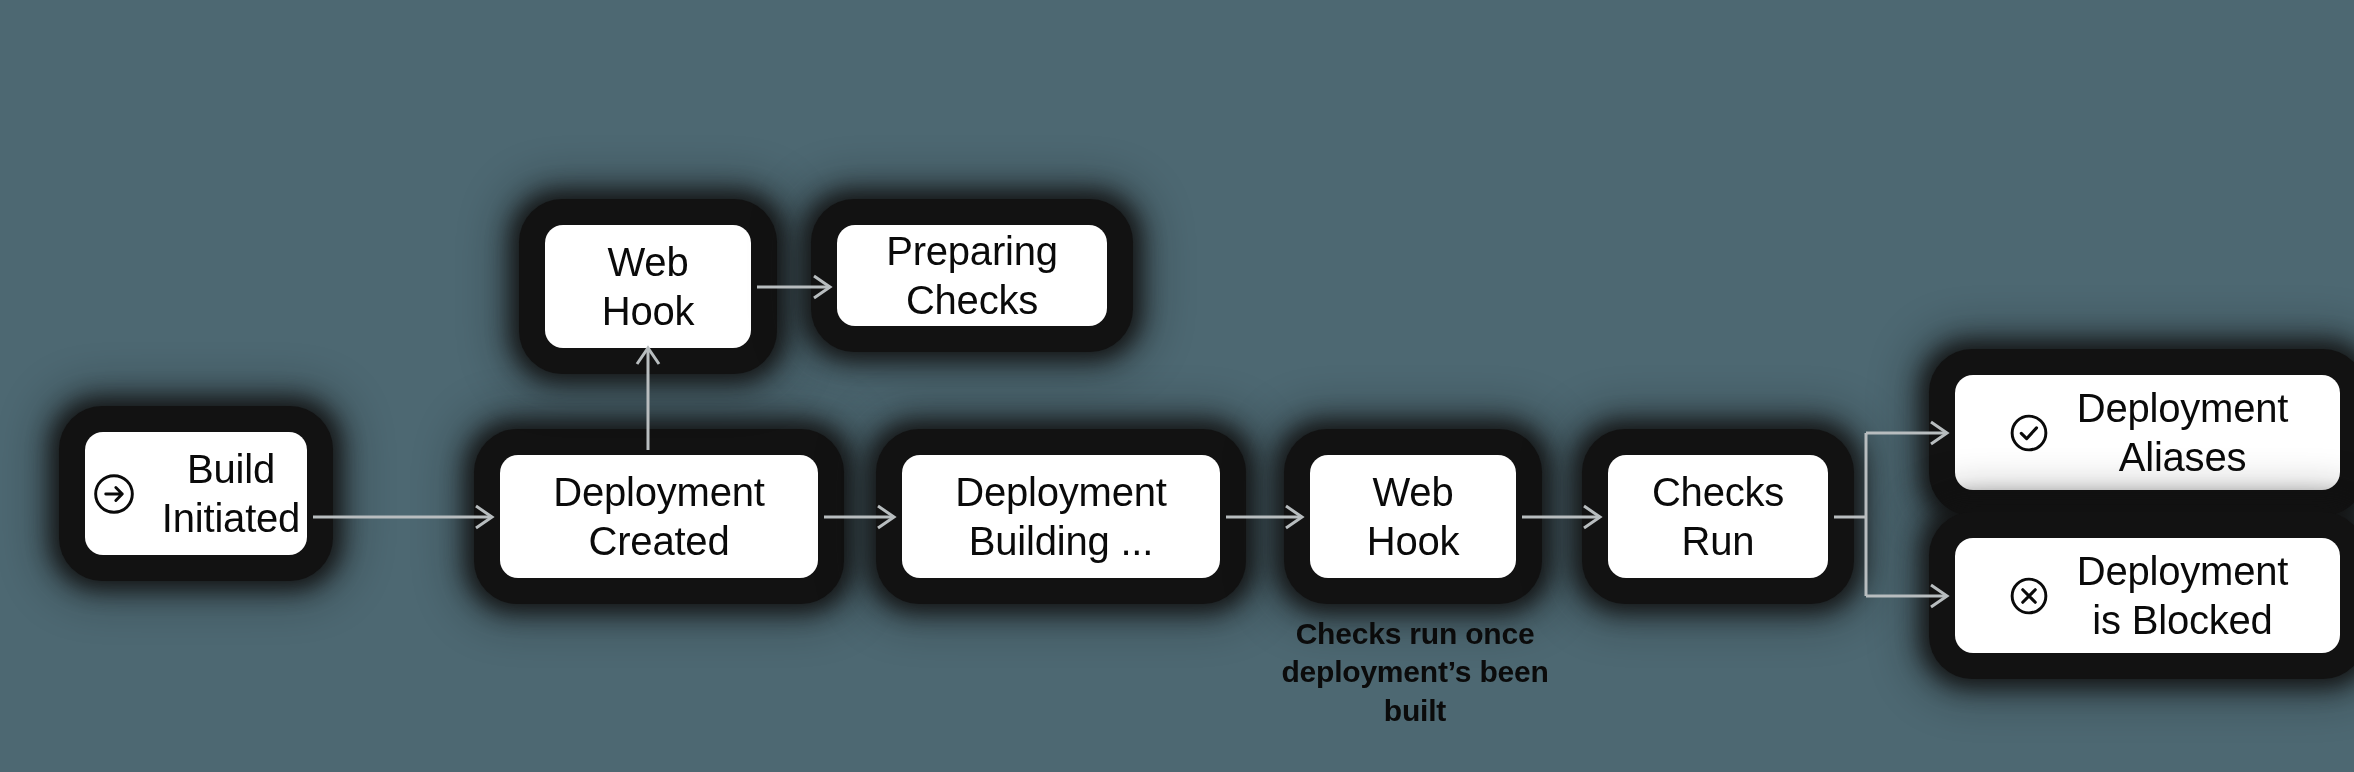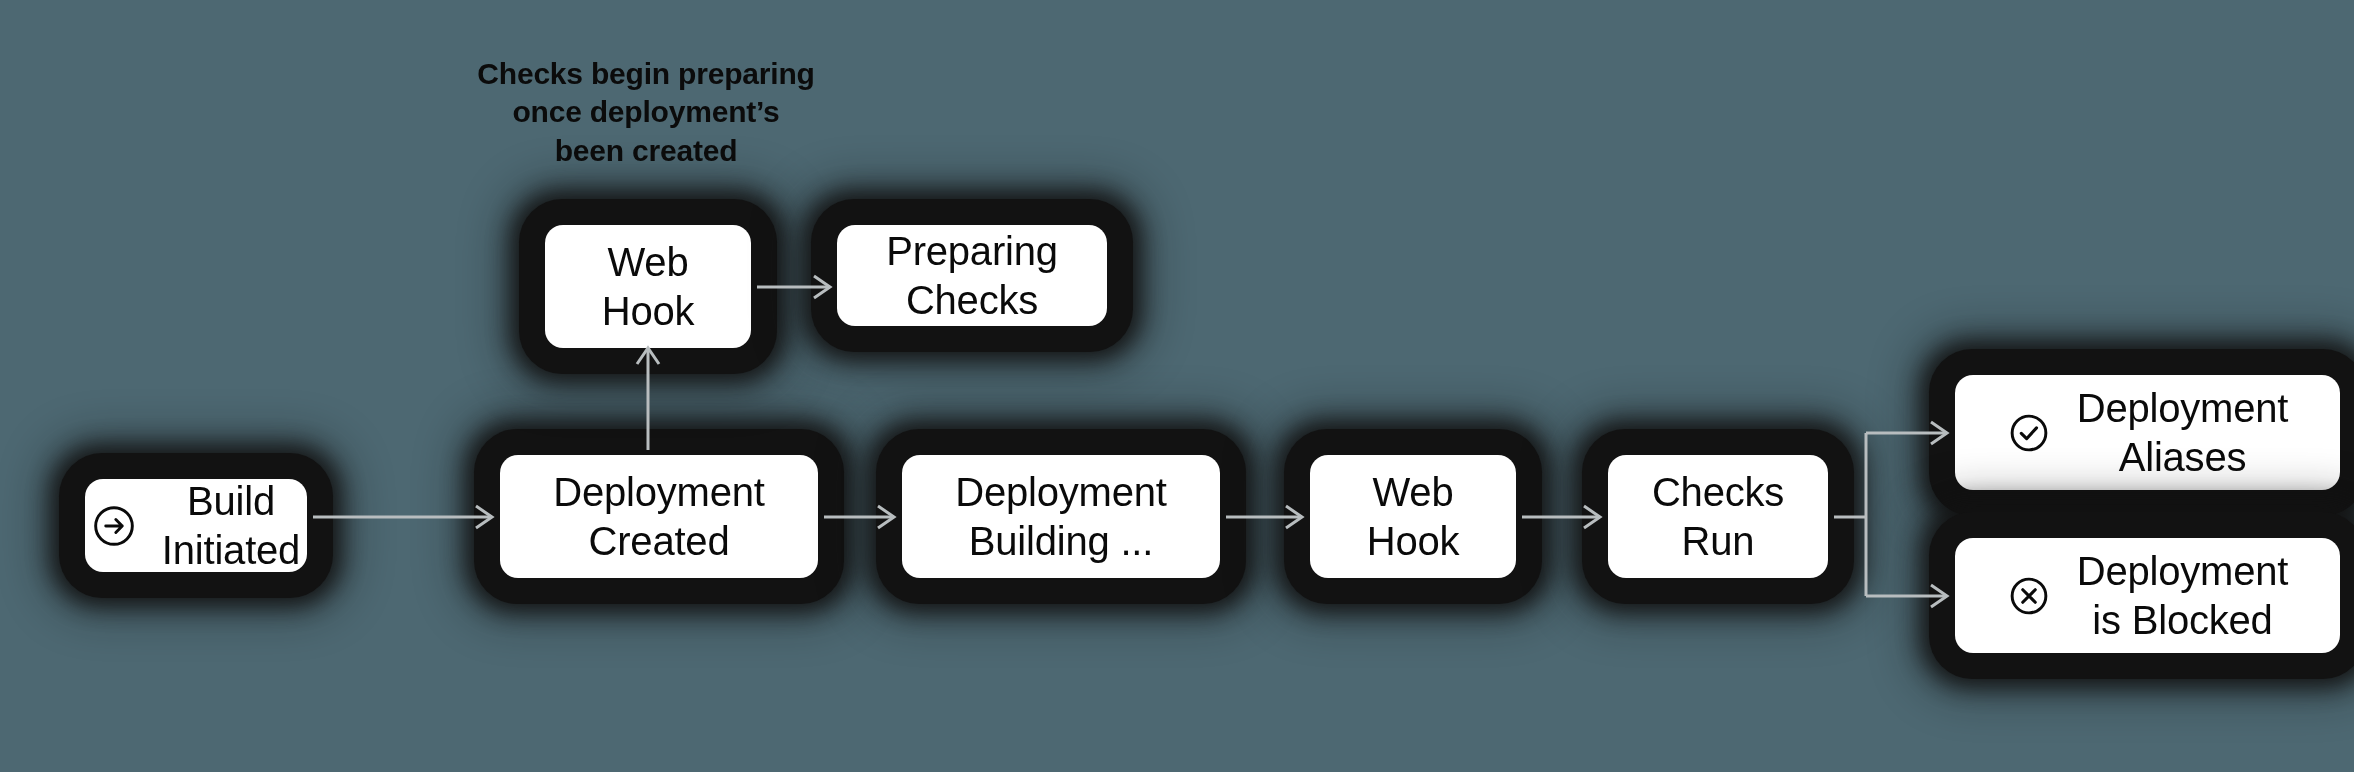--- a/index.html
+++ b/index.html
@@ -125,21 +125,21 @@
     <g>
       <line x1="1834" y1="517" x2="1866" y2="517"></line>
       <line x1="1866" y1="433" x2="1866" y2="596"></line>
       <line x1="1866" y1="433" x2="1947" y2="433"></line>
       <polyline class="head" points="1931,422 1947,433 1931,444"></polyline>
       <line x1="1866" y1="596" x2="1947" y2="596"></line>
       <polyline class="head" points="1931,585 1947,596 1931,607"></polyline>
     </g>
   </svg>
 
-  <div class="node" id="n0" style="left: 85px; top: 479px; width: 222px; height: 93px; justify-content: center;">
+  <div class="node" id="n0" style="left: 85px; top: 432px; width: 222px; height: 123px; justify-content: center;">
     <span class="ic">
       <svg viewBox="0 0 24 24">
           <circle cx="12" cy="12" r="10" fill="none" stroke="#0a0a0a" stroke-width="1.6"></circle>
           <path d="M7.5 12h9M13 8.5l3.5 3.5L13 15.5" fill="none" stroke="#0a0a0a" stroke-width="1.6" stroke-linecap="round" stroke-linejoin="round"></path>
         </svg>
     </span>
     <span class="label">Build
 Initiated</span>
   </div>
 
@@ -188,17 +188,17 @@
     <span class="ic">
       <svg viewBox="0 0 24 24">
           <circle cx="12" cy="12" r="9.2" fill="none" stroke="#0a0a0a" stroke-width="1.6"></circle>
           <path d="M8.6 8.6l6.8 6.8M15.4 8.6l-6.8 6.8" fill="none" stroke="#0a0a0a" stroke-width="1.7" stroke-linecap="round"></path>
         </svg>
     </span>
     <span class="label">Deployment
 is Blocked</span>
   </div>
 
-  <div class="annot" id="a0" style="left: 451px; top: 55px; width: 390px;">Checks begin preparing
-once deployment’s
-been created</div>
+  <div class="annot" id="a1" style="left: 1245px; top: 615px; width: 340px;">Checks run once
+deployment’s been
+built</div>
 
 </div>
 
 </body></html>

